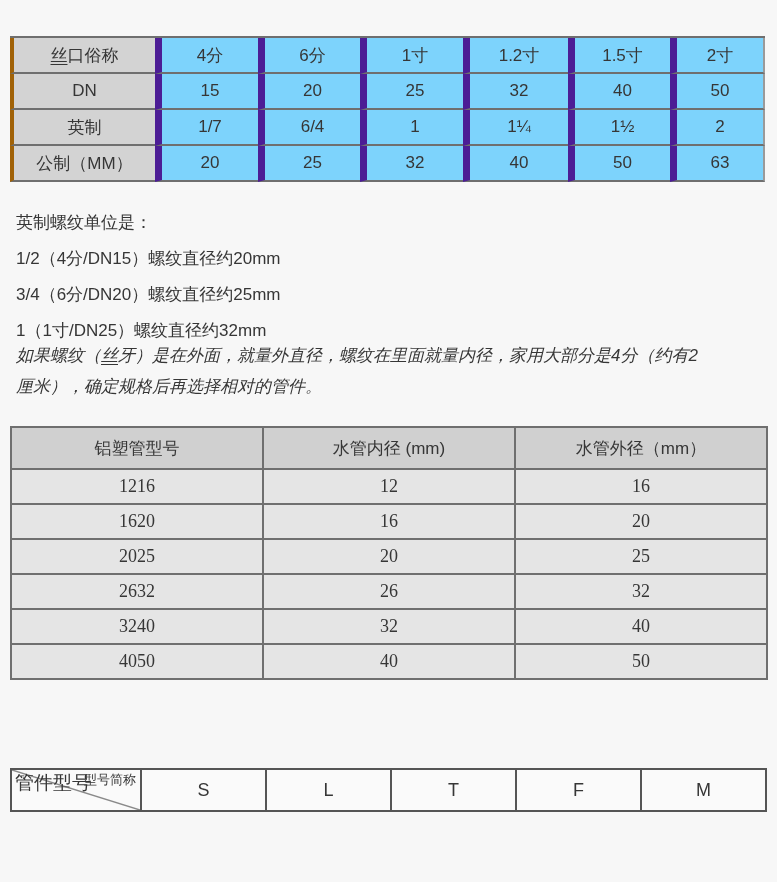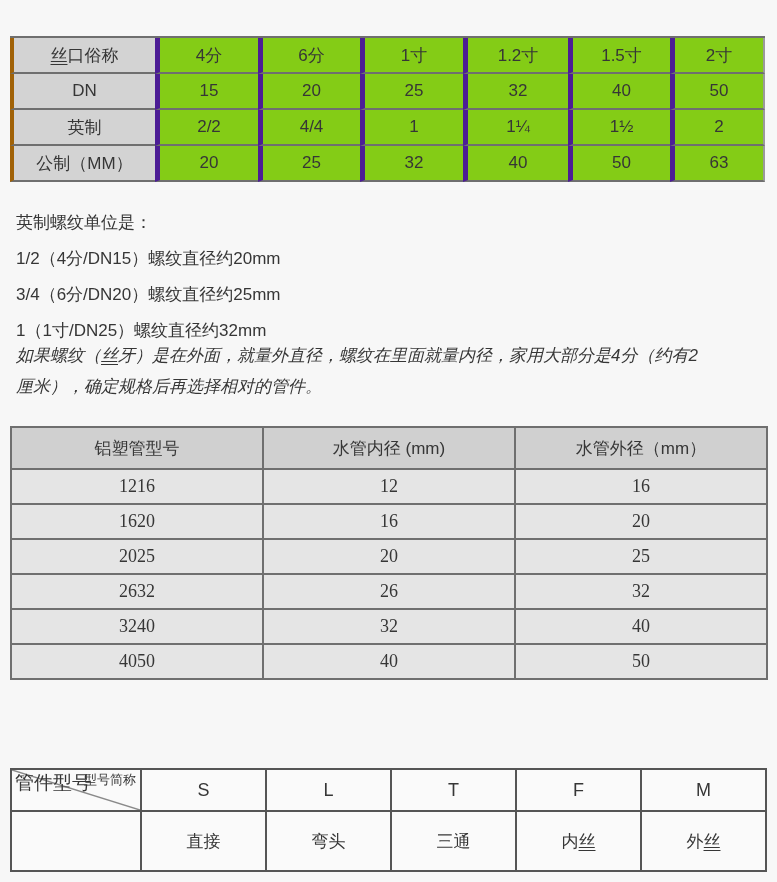--- a/index.html
+++ b/index.html
@@ -17,23 +17,23 @@
   
   table.t1 {
     position: absolute; left: 10px; top: 36px;
     border-collapse: separate; border-spacing: 0;
     table-layout: fixed;
     border-top: 2px solid #6f6f6f;
   }
   table.t1 td {
     height: 36px; text-align: center; vertical-align: middle;
     font-size: 17px;
-    background: #84cc16;
+    background: #7dd3fc;
     border-bottom: 2px solid #6f6f6f;
-    border-left: 5px solid #4c1d95;
+    border-left: 7px solid #4c1d95;
     overflow: hidden; white-space: nowrap;
   }
   table.t1 td.rowhead {
     background: #d3d3d3;
     border-left: 4px solid #a16207;
   }
   table.t1 td:last-child { border-right: 2px solid #9a9a9a; }
 
   
   .notes { position: absolute; left: 16px; top: 202px; margin-top: 10px; }
@@ -109,22 +109,22 @@
         <td class="rowhead">DN</td>
         <td>15</td>
         <td>20</td>
         <td>25</td>
         <td>32</td>
         <td>40</td>
         <td>50</td>
       </tr>
       <tr>
         <td class="rowhead">英制</td>
-        <td>2/2</td>
-        <td>4/4</td>
+        <td>1/7</td>
+        <td>6/4</td>
         <td>1</td>
         <td>1¼</td>
         <td>1½</td>
         <td>2</td>
       </tr>
       <tr>
         <td class="rowhead">公制（MM）</td>
         <td>20</td>
         <td>25</td>
         <td>32</td>
@@ -210,24 +210,16 @@
           </svg>
           <span class="corner-top">型号简称</span>
           <span class="corner-bottom">管件型号</span>
         </td>
         <td>S</td>
         <td>L</td>
         <td>T</td>
         <td>F</td>
         <td>M</td>
       </tr>
-      <tr class="body">
-        <td></td>
-        <td>直接</td>
-        <td>弯头</td>
-        <td>三通</td>
-        <td>内<u>丝</u></td>
-        <td>外<u>丝</u></td>
-      </tr>
     </tbody>
   </table>
 
 </div>
 
 </body></html>

